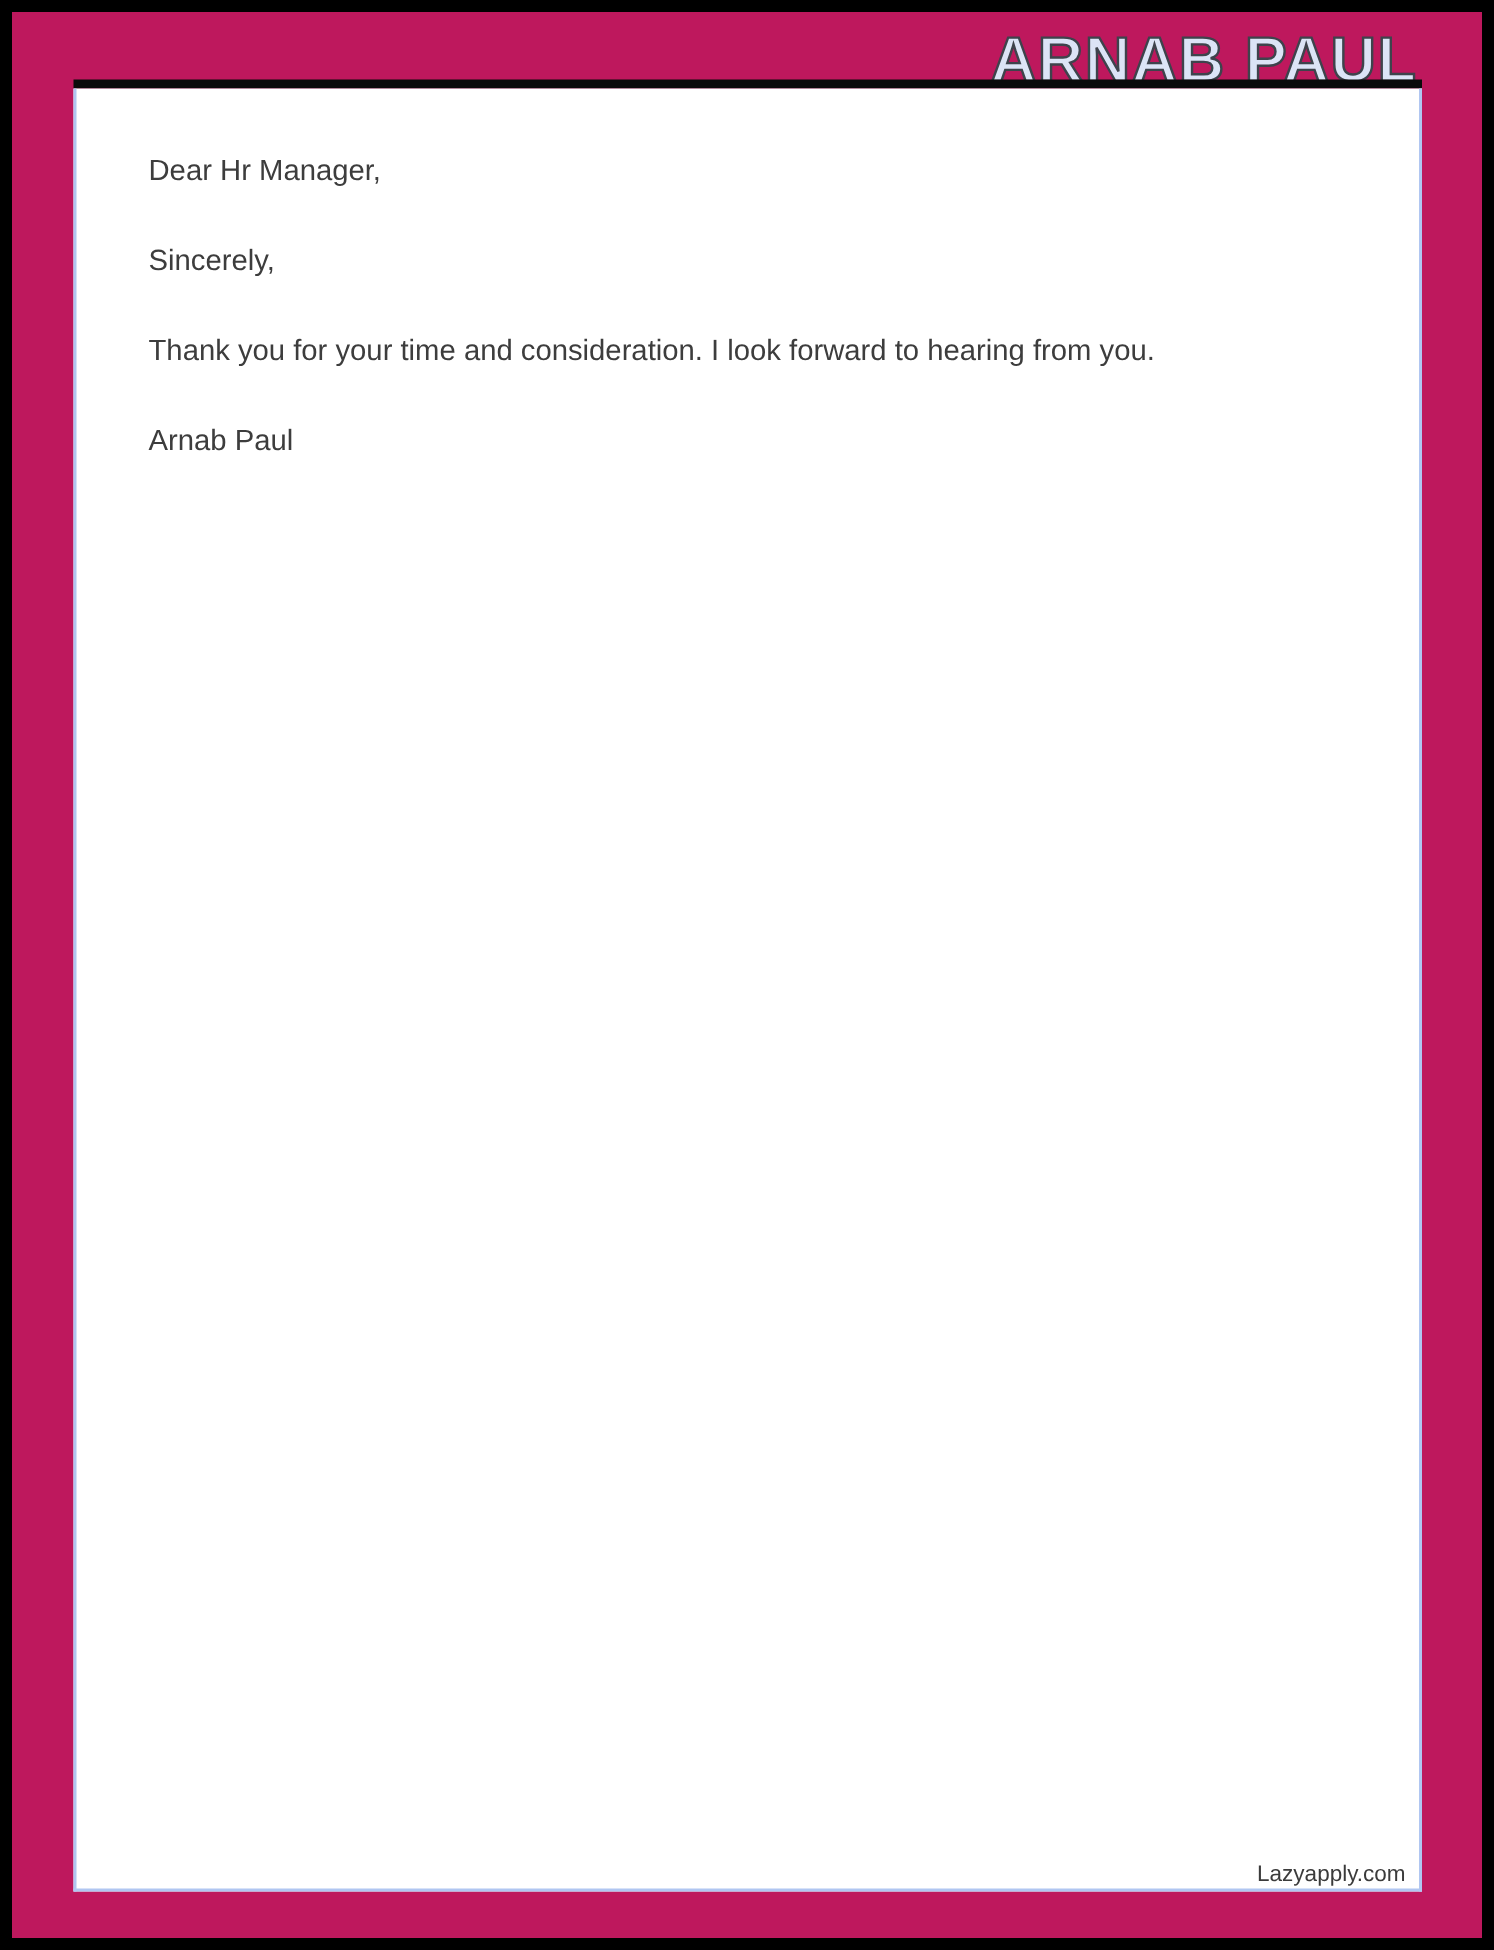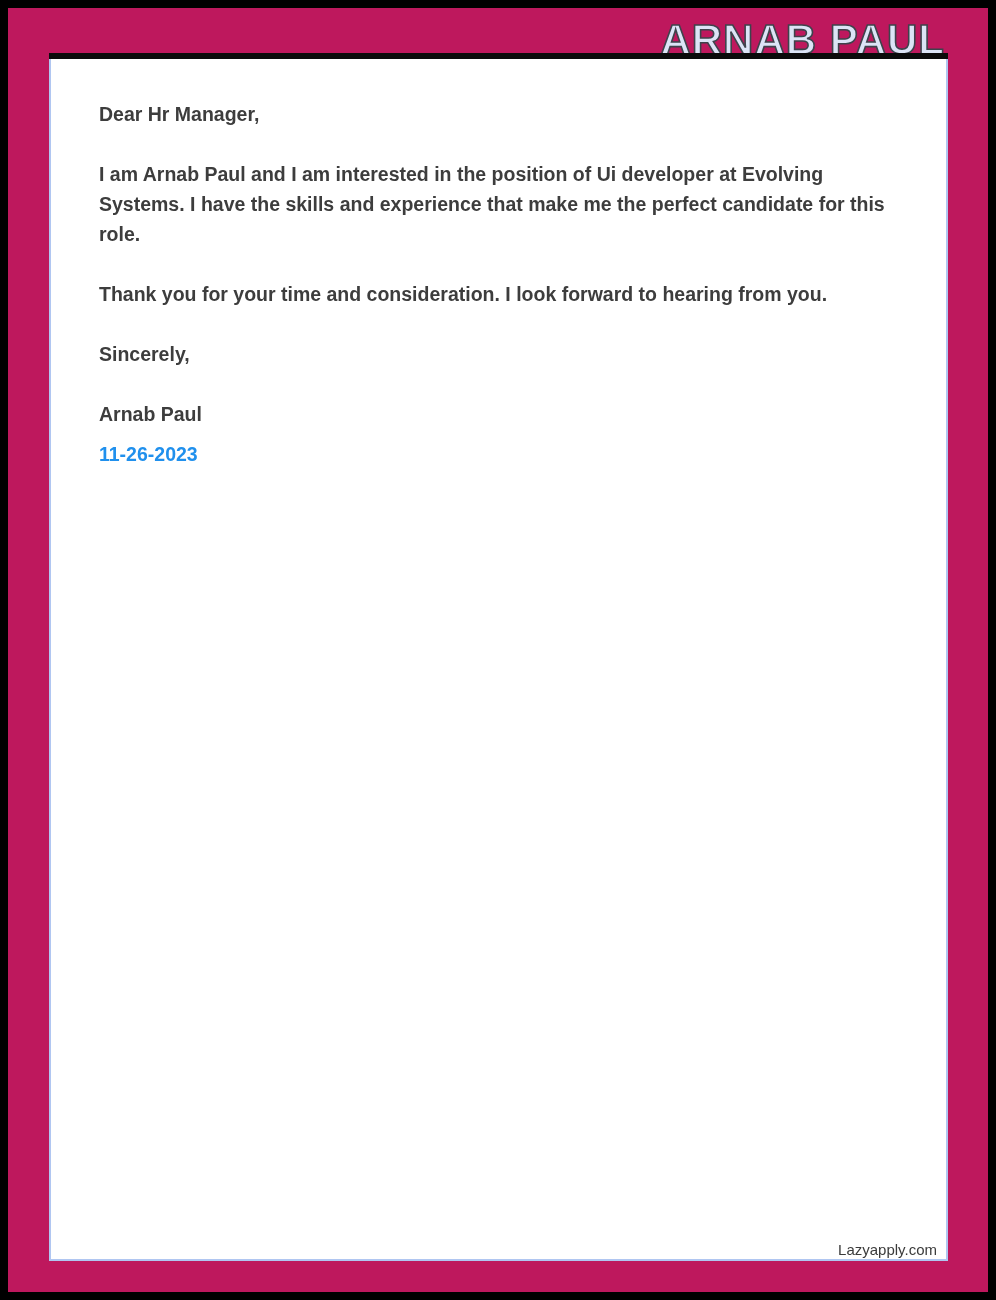--- a/index.html
+++ b/index.html
@@ -56,21 +56,20 @@
     position: absolute;
     left: 48px;
     top: 40px;
     width: 797px;
     font-size: 19.5px;
     line-height: 30px;
     color: #3d3d3d;
   }
   .letter p {
     margin: 0 0 30px 0;
-    font-weight: bold;
   }
   .letter p.signature {
     margin-bottom: 10px;
   }
   .letter p.date {
     color: #2090ed;
     margin-bottom: 0;
   }
   .brand {
     position: absolute;
@@ -89,30 +88,28 @@
 
   <div class="header-name">ARNAB PAUL</div>
 
   <div class="rule"></div>
 
   <div class="document">
 
     <div class="letter">
       <p>Dear Hr Manager,</p>
 
-      <p>I am Arnab Paul and I am interested in the position of Ui developer at Evolving Systems. I have the skills and experience that make me the perfect candidate for this role.</p>
 
 
 
+      <p>Sincerely,</p>
+
       <p>Thank you for your time and consideration. I look forward to hearing from you.</p>
-
-      <p>Sincerely,</p>
 
       <p class="signature">Arnab Paul</p>
 
-      <p class="date">11-26-2023</p>
     </div>
 
     <div class="brand">Lazyapply.com</div>
 
   </div>
 
 </div>
 
 </body></html>

